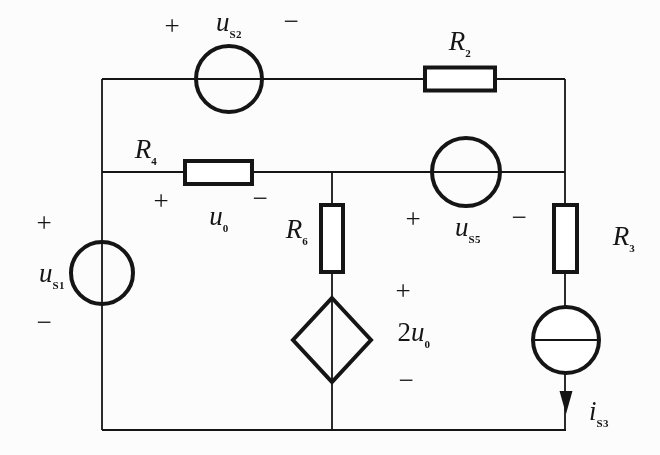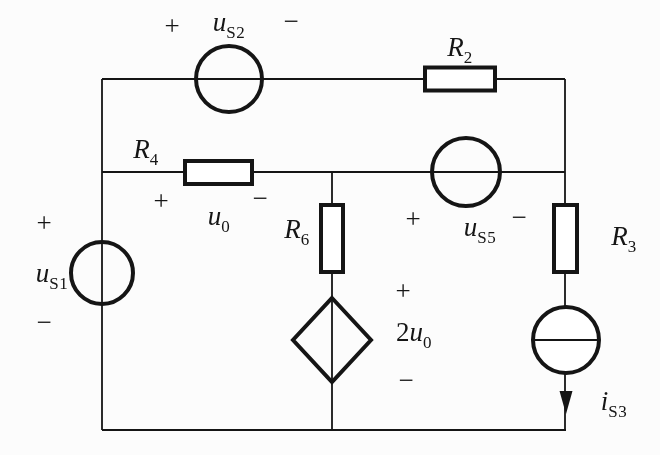--- a/index.html
+++ b/index.html
@@ -24,21 +24,21 @@
     position: absolute;
     transform: translate(-50%, -50%);
     color: var(--ink);
     font-size: 27px;
     line-height: 1;
     white-space: nowrap;
     font-family: "Liberation Serif", serif;
   }
   .p-it  { font-style: italic; }
   .p-up  { font-style: normal; }
-  .p-sub { font-size: 17px; font-style: normal; position: relative; top: 7px; letter-spacing: 0.5px; }
+  .p-sub { font-size: 11px; font-style: normal; position: relative; top: 7px; letter-spacing: 0.5px; font-weight: bold; }
   .p-sign { font-size: 27px; font-style: normal; }
 </style>
 </head>
 <body>
 
 <div class="stage">
   <svg width="660" height="455" viewBox="0 0 660 455">
 
     <path class="wire" d="M 102 79 H 565"></path>
     <path class="wire" d="M 102 79 V 430"></path>
@@ -61,31 +61,31 @@
     <circle class="comp-circle-filled" cx="566" cy="340" r="33"></circle>
     <line class="src-bar" x1="534" y1="340" x2="598" y2="340"></line>
 
     <polygon class="arrow-head" points="566,414 559.5,391 572.5,391"></polygon>
   </svg>
 
   <div id="labels-layer">
       <div class="label" style="left: 172px; top: 26px;"><span class="p-sign">+</span></div>
       <div class="label" style="left: 229px; top: 22px;"><span class="p-it">u</span><span class="p-sub">S2</span></div>
       <div class="label" style="left: 291px; top: 21px;"><span class="p-sign">−</span></div>
-      <div class="label" style="left: 460px; top: 47px;"><span class="p-it">R</span><span class="p-sub">2</span></div>
+      <div class="label" style="left: 460px; top: 41px;"><span class="p-it">R</span><span class="p-sub">2</span></div>
       <div class="label" style="left: 146px; top: 149px;"><span class="p-it">R</span><span class="p-sub">4</span></div>
       <div class="label" style="left: 161px; top: 201px;"><span class="p-sign">+</span></div>
       <div class="label" style="left: 219px; top: 216px;"><span class="p-it">u</span><span class="p-sub">0</span></div>
       <div class="label" style="left: 260px; top: 198px;"><span class="p-sign">−</span></div>
       <div class="label" style="left: 297px; top: 229px;"><span class="p-it">R</span><span class="p-sub">6</span></div>
       <div class="label" style="left: 413px; top: 219px;"><span class="p-sign">+</span></div>
-      <div class="label" style="left: 480px; top: 227px;"><span class="p-it">u</span><span class="p-sub">S5</span></div>
+      <div class="label" style="left: 468px; top: 227px;"><span class="p-it">u</span><span class="p-sub">S5</span></div>
       <div class="label" style="left: 519px; top: 217px;"><span class="p-sign">−</span></div>
       <div class="label" style="left: 624px; top: 236px;"><span class="p-it">R</span><span class="p-sub">3</span></div>
       <div class="label" style="left: 44px; top: 223px;"><span class="p-sign">+</span></div>
       <div class="label" style="left: 52px; top: 273px;"><span class="p-it">u</span><span class="p-sub">S1</span></div>
       <div class="label" style="left: 44px; top: 322px;"><span class="p-sign">−</span></div>
       <div class="label" style="left: 403px; top: 291px;"><span class="p-sign">+</span></div>
       <div class="label" style="left: 414px; top: 332px;"><span class="p-up">2</span><span class="p-it">u</span><span class="p-sub">0</span></div>
       <div class="label" style="left: 406px; top: 380px;"><span class="p-sign">−</span></div>
-      <div class="label" style="left: 599px; top: 401px; margin-left: 15px;"><span class="p-it">i</span><span class="p-sub">S3</span></div>
+      <div class="label" style="left: 599px; top: 411px;"><span class="p-it">i</span><span class="p-sub">S3</span></div>
     </div>
 </div>
 
 </body></html>

